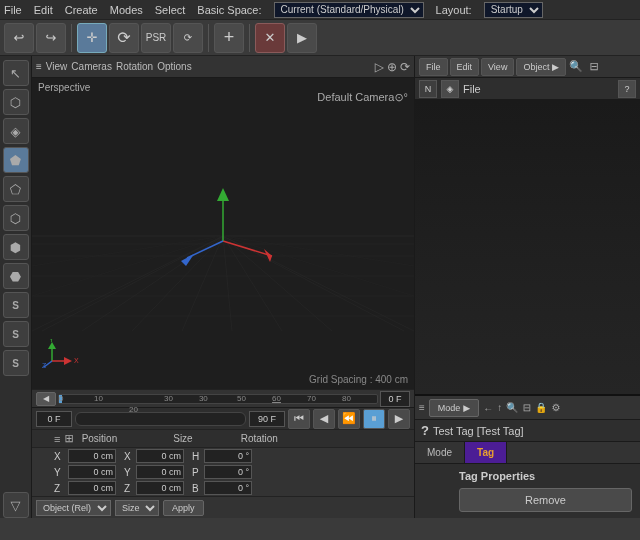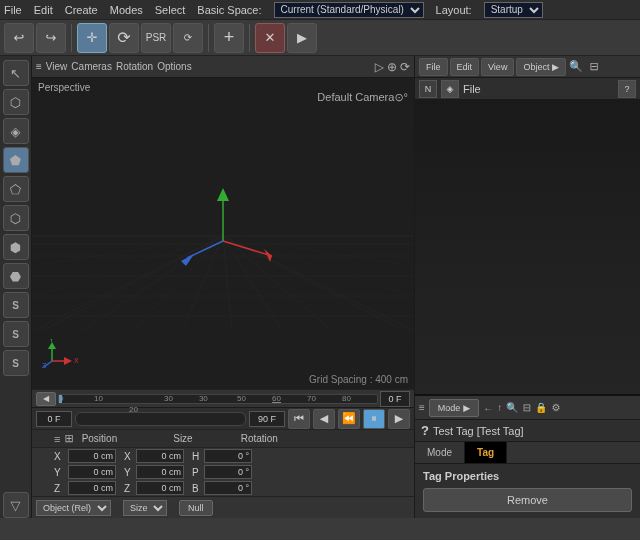--- a/index.html
+++ b/index.html
@@ -206,21 +206,21 @@
     }
     .xyz-label { color: #ccc; width: 10px; }
     .xyz-input {
       width: 48px; height: 14px;
       background: #222; border: 1px solid #555; color: #ccc;
       font-size: 9px; text-align: right; padding-right: 2px;
     }
     .coord-bottom {
       display: flex;
       align-items: center;
-      gap: 12px;
+      gap: 4px;
       padding: 2px 4px;
       border-top: 1px solid #222;
       height: 22px;
     }
     .bottom-select {
       height: 16px;
       background: #4a4a4a; border: 1px solid #666; color: #ccc;
       font-size: 9px; padding: 0 2px;
     }
     .bottom-btn {
@@ -324,28 +324,29 @@
       border-bottom: 1px solid #1a1a1a;
     }
     .rp-tab {
       padding: 0 12px;
       display: flex; align-items: center;
       font-size: 10px; color: #bbb;
       cursor: pointer;
       border-right: 1px solid #1a1a1a;
     }
     .rp-tab.active {
-      background: #000000;
+      background: #4c1d95;
       color: #e8a030;
       font-weight: bold;
     }
 
     
     .tag-props {
       padding: 6px 8px;
+      margin-left: 36px;
     }
     .tag-props-title {
       font-size: 11px;
       color: #ccc;
       margin-bottom: 6px;
       font-weight: bold;
     }
     .tag-buttons {
       display: flex;
       gap: 8px;
@@ -573,21 +574,21 @@
         <input class="xyz-input" value="0 °" style="">
       </div>
 
       <div class="coord-bottom">
         <select class="bottom-select">
           <option>Object (Rel)</option>
         </select>
         <select class="bottom-select">
           <option>Size</option>
         </select>
-        <button class="bottom-btn">Null</button>
+        <button class="bottom-btn">Apply</button>
       </div>
     </div>
   </div>
 
   <div class="right-panel">
 
     <div class="rp-toolbar">
       <button class="rp-btn">File</button>
       <button class="rp-btn">Edit</button>
       <button class="rp-btn">View</button>

